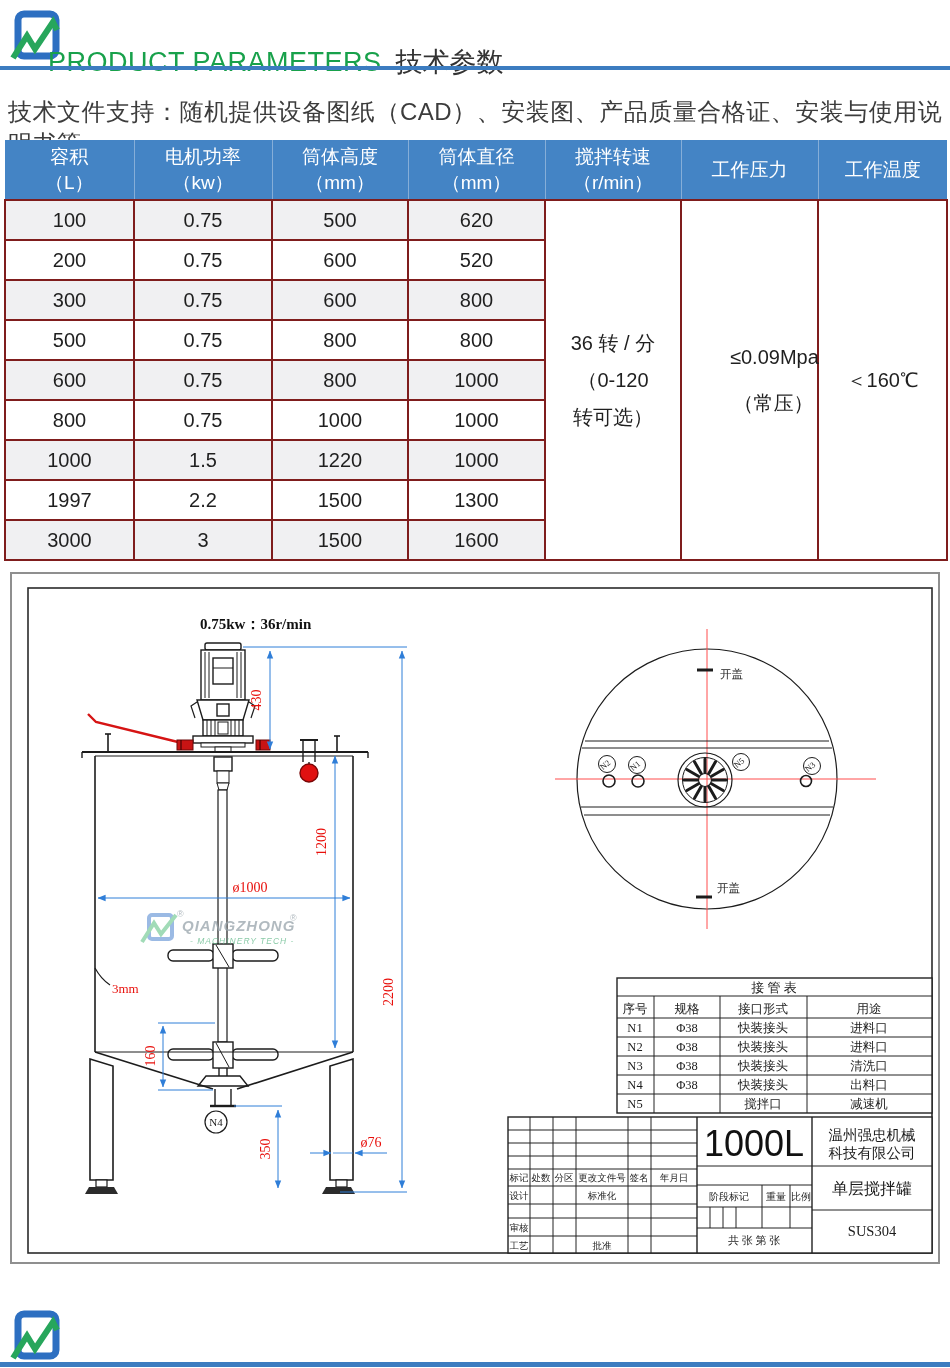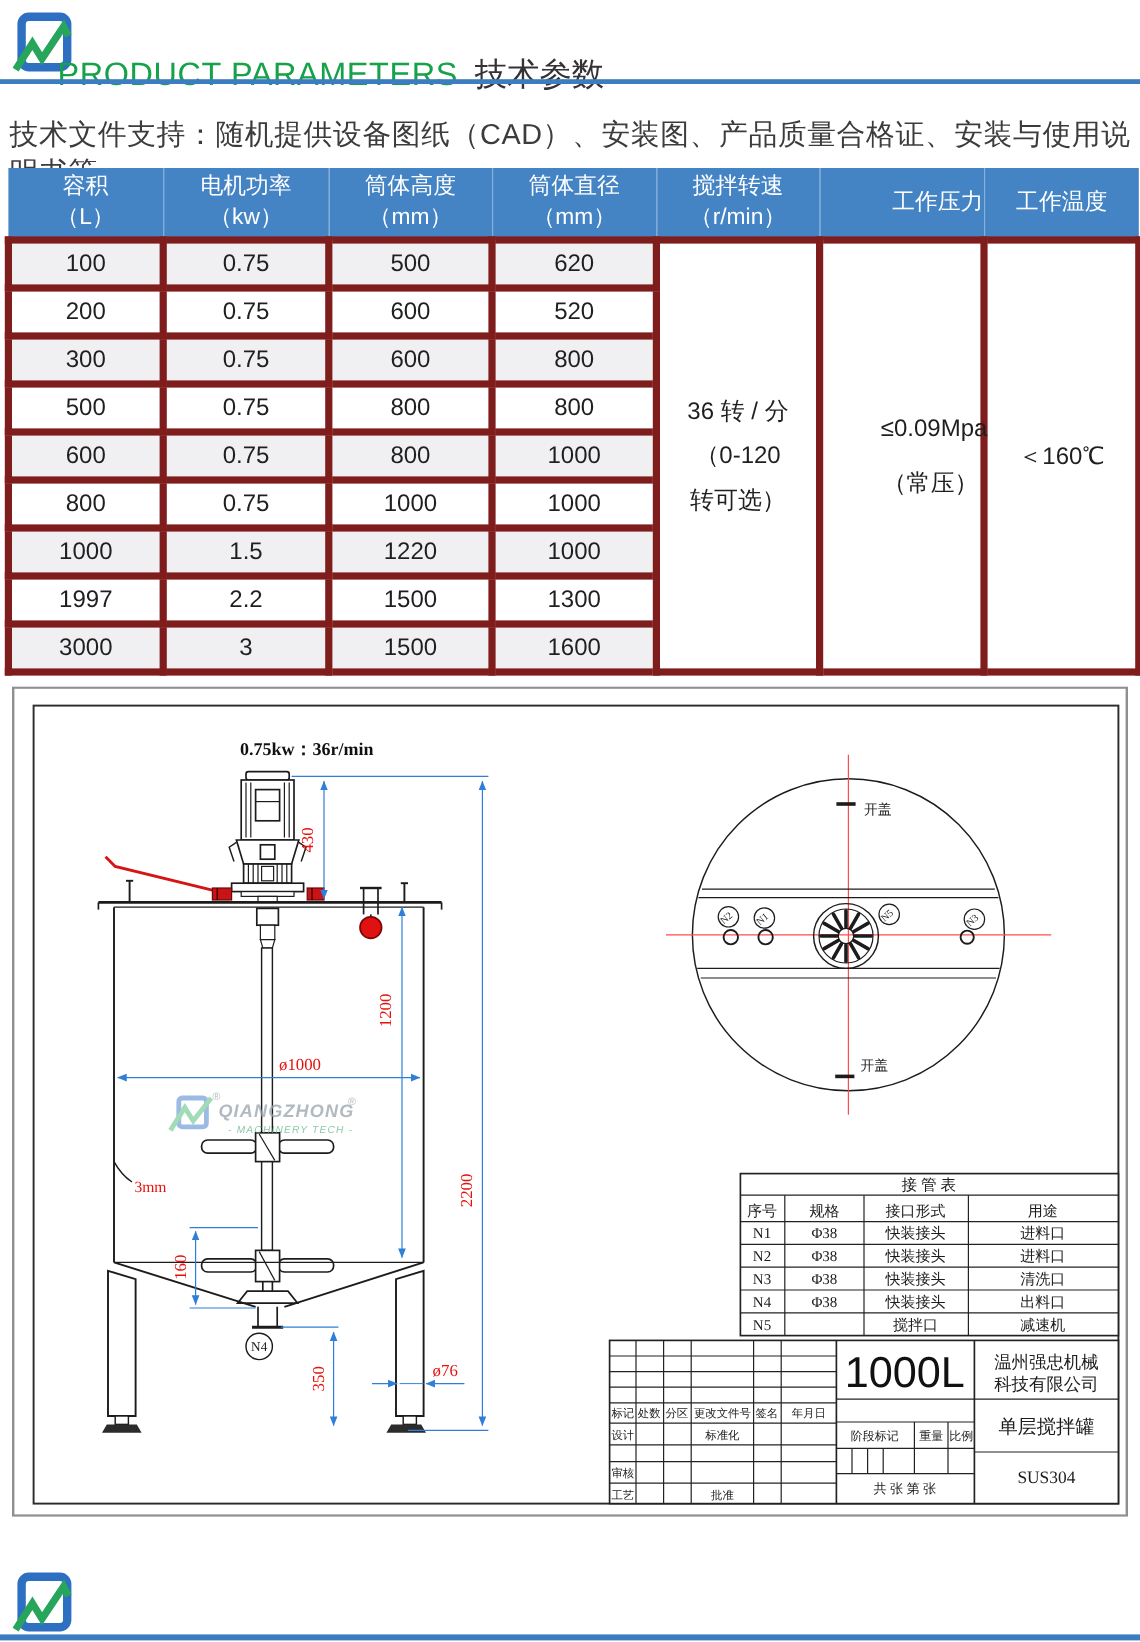--- a/index.html
+++ b/index.html
@@ -29,21 +29,21 @@
   
   table.spec { position:absolute; left:4px; top:140px; width:942px;
     border-collapse:collapse; table-layout:fixed; }
   table.spec th {
     background:#4484c5; color:#ffffff; font-weight:400; font-size:19px;
     height:60px; text-align:center; vertical-align:middle; white-space:pre-line;
     line-height:1.35; border-right:1px solid #86aed8; border-bottom:1px solid #c9c9c9; }
   table.spec th:last-child { border-right:none; }
   table.spec td {
     height:40px; text-align:center; vertical-align:middle; font-size:20px; color:#1f1f1f;
-    border:6px solid #7f1d1d; }
+    border:2px solid #7f1d1d; }
   table.spec tr:nth-child(odd) td.c { background:#f0f0f2; }
   table.spec tr:nth-child(even) td.c { background:#ffffff; }
   table.spec tr.thick td { border-top:2px solid #9aa0a6; }
   table.spec td.merged { background:#ffffff; font-size:20px; white-space:pre-line; }
   table.spec td.m-speed { line-height:1.85; }
   table.spec td.m-pressure { line-height:2.3;padding-left:48px; }
 
   
   .panel { position:absolute; left:10px; top:572px; width:930px; height:692px; }
   svg text { user-select:none; }
@@ -71,21 +71,21 @@
         <th style="width: 129px;">容积
 （L）</th>
         <th style="width: 138px;">电机功率
 （kw）</th>
         <th style="width: 136px;">筒体高度
 （mm）</th>
         <th style="width: 137px;">筒体直径
 （mm）</th>
         <th style="width: 136px;">搅拌转速
 （r/min）</th>
-        <th style="width: 137px; text-align: right;">工作压力</th>
+        <th style="width: 137px;">工作压力</th>
         <th style="width: 129px;">工作温度</th>
       </tr>
     </thead>
   <tbody>
       <tr>
         <td class="c">100</td>
         <td class="c">0.75</td>
         <td class="c">500</td>
         <td class="c">620</td>
         <td rowspan="9" class="merged m-speed">36 转 / 分

